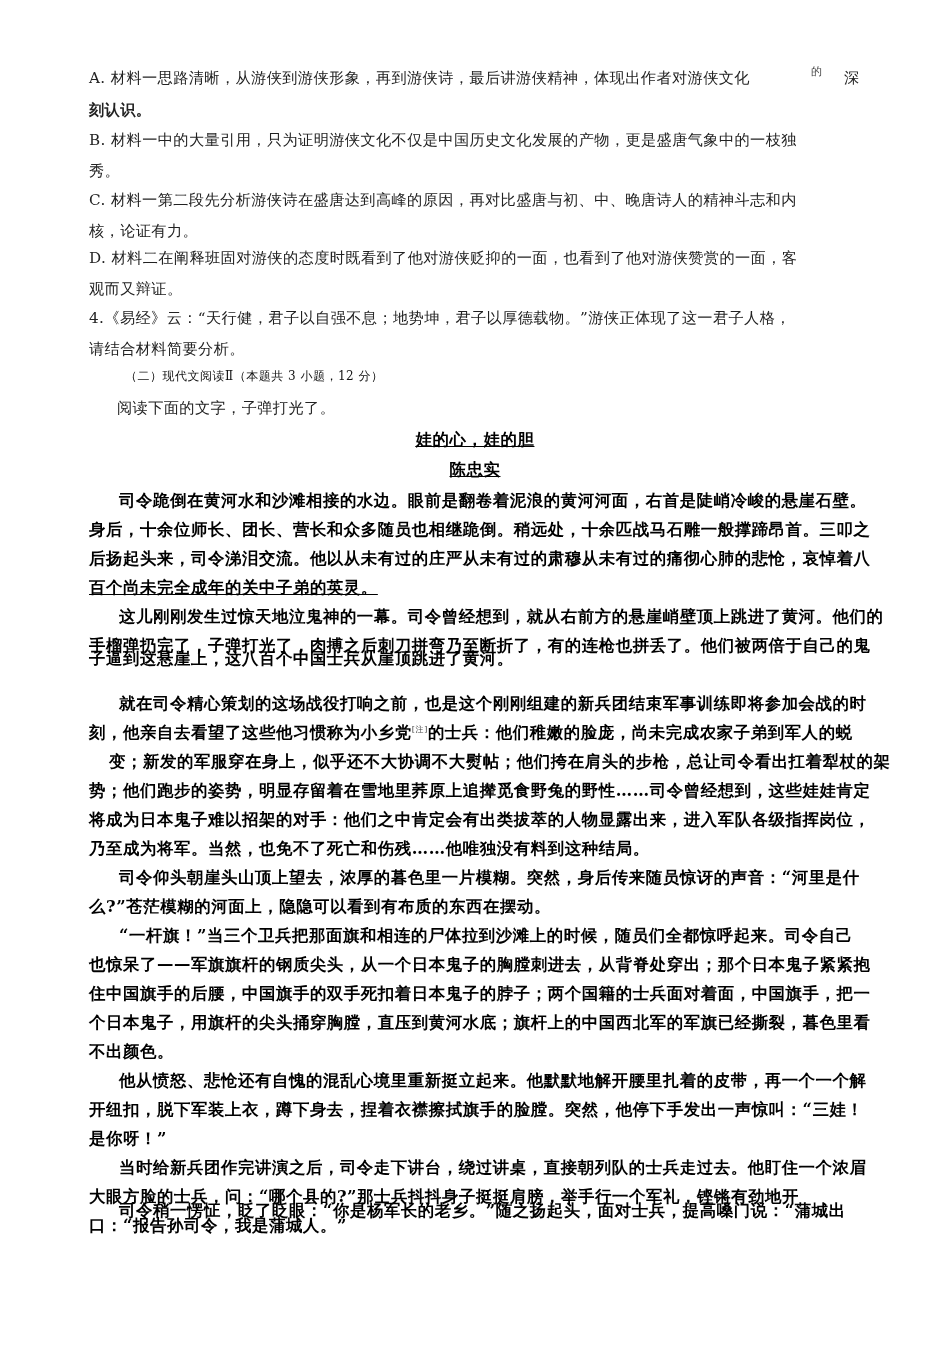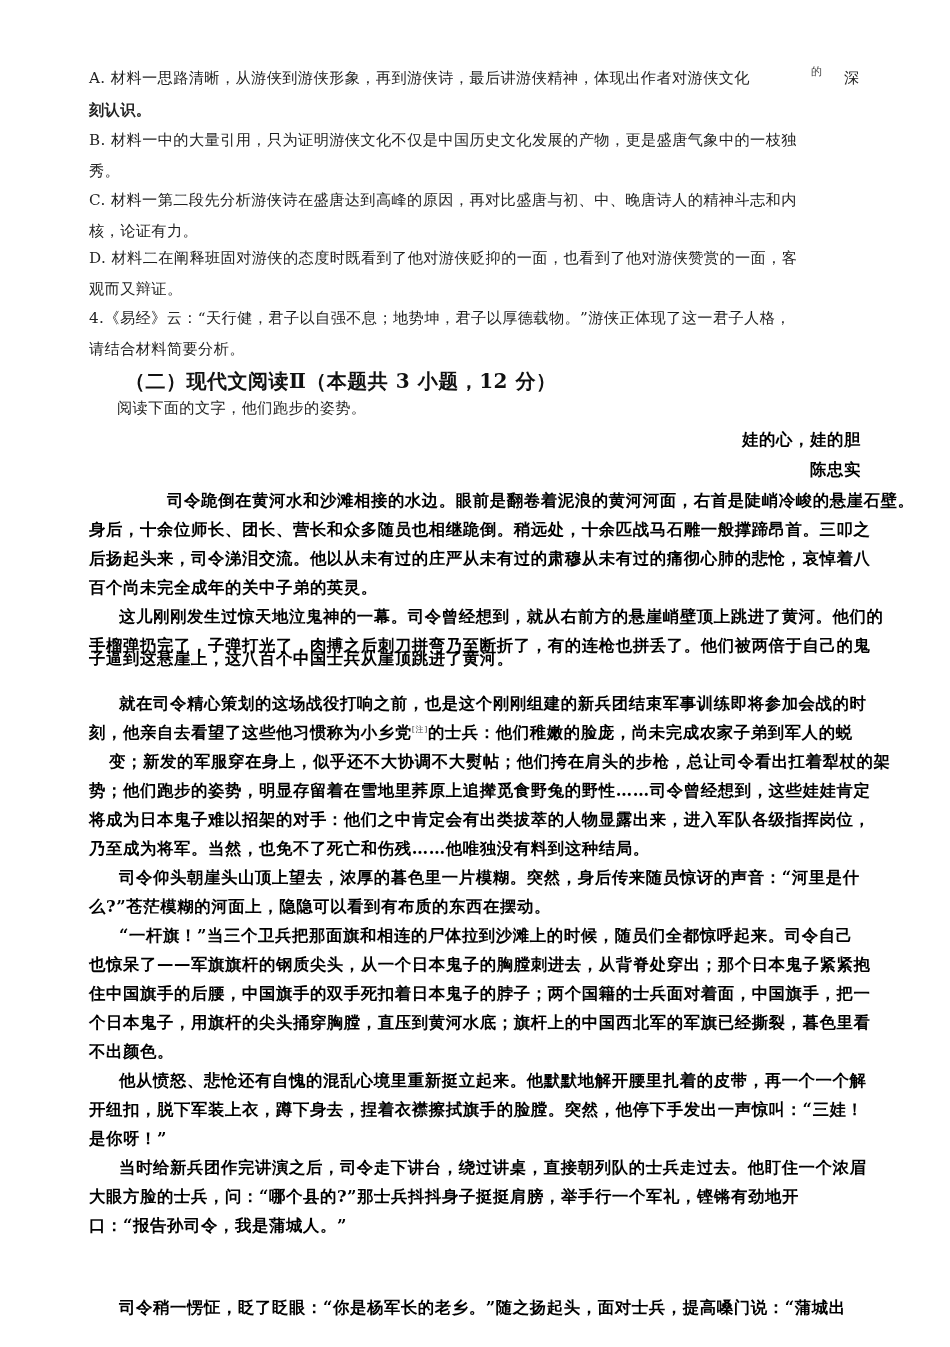--- a/index.html
+++ b/index.html
@@ -2,22 +2,22 @@
 <html><head>
 <meta charset="utf-8">
 <style>
   html, body { margin: 0; padding: 0; background: #ffffff; }
   body { width: 950px; height: 1347px; position: relative; overflow: hidden; color: #111; }
   .page { position: absolute; left: 89px; top: 64px; width: 772px; }
   .ln { position: absolute; left: 0; white-space: nowrap; font-family: "DejaVu Serif", "Liberation Serif", serif; }
   .light { font-size: 15.2px; color: #222; letter-spacing: 0.4px; }
   .bold { font-size: 16.4px; font-weight: bold; color: #000; letter-spacing: 0.6px; }
   .sup-de { position: absolute; font-size: 11px; color: #444; font-family: "DejaVu Serif", serif; }
-  .section { font-size: 20px; font-weight: bold; letter-spacing: 0.5px; }
-  .center { left: 0; width: 772px; text-align: right; }
+  .section { font-size: 12px; font-weight: normal; letter-spacing: 0.5px; }
+  .center { left: 0; width: 772px; text-align: center; text-decoration: underline; }
   .note { font-size: 8px; vertical-align: super; font-weight: normal; color: #444; }
 </style>
 </head>
 <body>
 
 <div class="page">
 
   <div class="ln light" style="top:4px;">A. 材料一思路清晰，从游侠到游侠形象，再到游侠诗，最后讲游侠精神，体现出作者对游侠文化</div>
   <div class="sup-de" style="left:722px; top:0px;">的</div>
   <div class="ln light" style="top:4px; left:755px;">深</div>
@@ -29,29 +29,29 @@
   <div class="ln light" style="top:126px;">C. 材料一第二段先分析游侠诗在盛唐达到高峰的原因，再对比盛唐与初、中、晚唐诗人的精神斗志和内</div>
   <div class="ln light" style="top:157px;">核，论证有力。</div>
 
   <div class="ln light" style="top:184px;">D. 材料二在阐释班固对游侠的态度时既看到了他对游侠贬抑的一面，也看到了他对游侠赞赏的一面，客</div>
   <div class="ln light" style="top:215px;">观而又辩证。</div>
 
   <div class="ln light" style="top:244px;">4.《易经》云：“天行健，君子以自强不息；地势坤，君子以厚德载物。”游侠正体现了这一君子人格，</div>
   <div class="ln light" style="top:275px;">请结合材料简要分析。</div>
 
   <div class="ln section" style="top:304px; left:36px;">（二）现代文阅读Ⅱ（本题共 3 小题，12 分）</div>
-  <div class="ln light" style="top:334px; left:28px;">阅读下面的文字，他们跑步的姿势。</div>
+  <div class="ln light" style="top:334px; left:28px;">阅读下面的文字，子弹打光了。</div>
 
   <div class="ln bold center" style="top:365px;">娃的心，娃的胆</div>
   <div class="ln bold center" style="top:395px;">陈忠实</div>
 
-  <div class="ln bold" style="top:426px; left:30px;margin-left:48px;">司令跪倒在黄河水和沙滩相接的水边。眼前是翻卷着泥浪的黄河河面，右首是陡峭冷峻的悬崖石壁。</div>
+  <div class="ln bold" style="top:426px; left:30px;">司令跪倒在黄河水和沙滩相接的水边。眼前是翻卷着泥浪的黄河河面，右首是陡峭冷峻的悬崖石壁。</div>
   <div class="ln bold" style="top:455px;">身后，十余位师长、团长、营长和众多随员也相继跪倒。稍远处，十余匹战马石雕一般撑蹄昂首。三叩之</div>
   <div class="ln bold" style="top:484px;">后扬起头来，司令涕泪交流。他以从未有过的庄严从未有过的肃穆从未有过的痛彻心肺的悲怆，哀悼着八</div>
-  <div class="ln bold" style="top:513px;">百个尚未完全成年的关中子弟的英灵。</div>
+  <div class="ln bold" style="top:513px;text-decoration:underline;">百个尚未完全成年的关中子弟的英灵。</div>
 
   <div class="ln bold" style="top:542px; left:30px;">这儿刚刚发生过惊天地泣鬼神的一幕。司令曾经想到，就从右前方的悬崖峭壁顶上跳进了黄河。他们的</div>
   <div class="ln bold" style="top:571px;">手榴弹扔完了，子弹打光了，肉搏之后刺刀拼弯乃至断折了，有的连枪也拼丢了。他们被两倍于自己的鬼</div>
   <div class="ln bold" style="top:584px;">子逼到这悬崖上，这八百个中国士兵从崖顶跳进了黄河。</div>
 
   <div class="ln bold" style="top:629px; left:30px;">就在司令精心策划的这场战役打响之前，也是这个刚刚组建的新兵团结束军事训练即将参加会战的时</div>
   <div class="ln bold" style="top:658px;">
     <span>刻，他亲自去看望了这些他习惯称为小乡党</span><span class="note">[注]</span><span>的士兵：他们稚嫩的脸庞，尚未完成农家子弟到军人的蜕</span>
   </div>
   <div class="ln bold" style="top:687px;margin-left:20px;">变；新发的军服穿在身上，似乎还不大协调不大熨帖；他们挎在肩头的步枪，总让司令看出扛着犁杖的架</div>
@@ -69,14 +69,14 @@
   <div class="ln bold" style="top:977px;">不出颜色。</div>
 
   <div class="ln bold" style="top:1006px; left:30px;">他从愤怒、悲怆还有自愧的混乱心境里重新挺立起来。他默默地解开腰里扎着的皮带，再一个一个解</div>
   <div class="ln bold" style="top:1035px;">开纽扣，脱下军装上衣，蹲下身去，捏着衣襟擦拭旗手的脸膛。突然，他停下手发出一声惊叫：“三娃！</div>
   <div class="ln bold" style="top:1064px;">是你呀！”</div>
 
   <div class="ln bold" style="top:1093px; left:30px;">当时给新兵团作完讲演之后，司令走下讲台，绕过讲桌，直接朝列队的士兵走过去。他盯住一个浓眉</div>
   <div class="ln bold" style="top:1122px;">大眼方脸的士兵，问：“哪个县的?”那士兵抖抖身子挺挺肩膀，举手行一个军礼，铿锵有劲地开</div>
   <div class="ln bold" style="top:1151px;text-align:center;">口：“报告孙司令，我是蒲城人。”</div>
 
-  <div class="ln bold" style="top:1233px; left:30px;">司令稍一愣怔，眨了眨眼：“你是杨军长的老乡。”随之扬起头，面对士兵，提高嗓门说：“蒲城出</div>
+  <div class="ln bold" style="top:1136px; left:30px;">司令稍一愣怔，眨了眨眼：“你是杨军长的老乡。”随之扬起头，面对士兵，提高嗓门说：“蒲城出</div>
 </div>
 
 </body></html>

